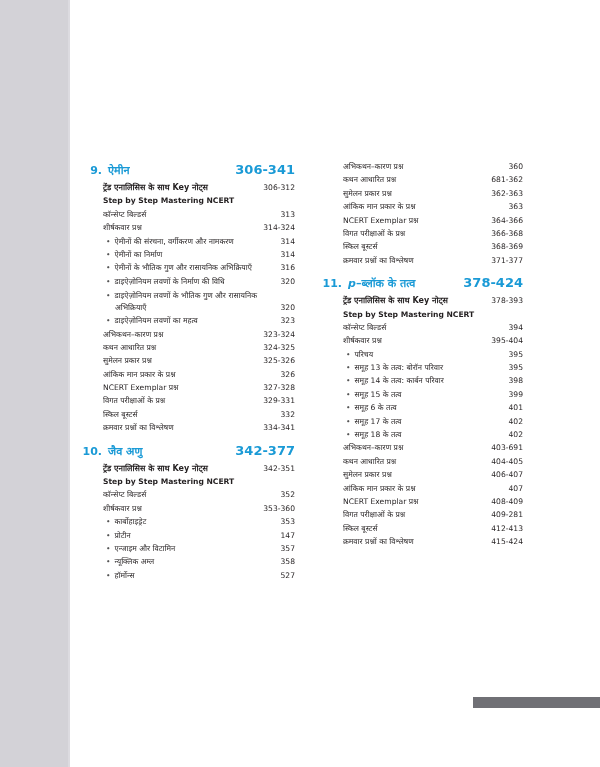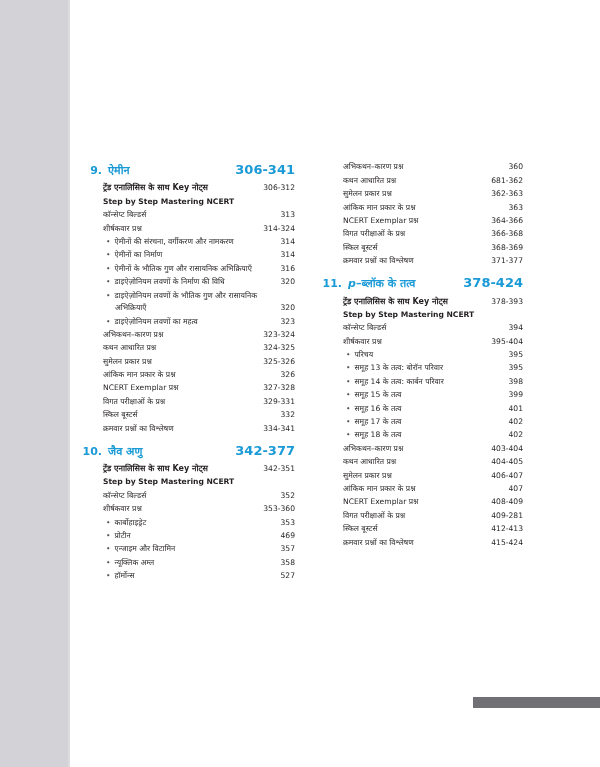--- a/index.html
+++ b/index.html
@@ -28,21 +28,21 @@
       color: #1a9ad6; font-weight: bold; font-size: 11px;
     }
     .chapter .ch-left { display: flex; align-items: baseline; }
     .chapter .ch-num { width: 20px; text-align: right; margin-right: 6px; }
     .chapter .ch-range { font-size: 13px; }
     .chapter .ch-title .italic { font-style: italic; }
 
     .entries { padding-left: 21px; }
     .col-right .entries-cont { padding-left: 21px; }
     .row {
-      display: flex; justify-content: space-between; align-items: flex-end;
+      display: flex; justify-content: space-between; align-items: flex-start;
       height: 13.4px; font-size: 7.6px; line-height: 13px;
     }
     .row .lbl { white-space: nowrap; }
     .row .pg { text-align: right; font-size: 7.6px; }
     .row.keynotes .lbl { font-weight: bold; font-size: 8px; }
     .row.subhead .lbl { font-weight: bold; font-size: 7.6px; }
     .row.bold .lbl, .row.bold .pg { font-weight: normal; }
     .row.bullet .lbl { padding-left: 3px; }
     .row.bullet .lbl::before { content: "\2022"; margin-right: 4px; color: #555; }
     .row.twoline { height: 26px; align-items: flex-end; }
@@ -164,21 +164,21 @@
     <div class="row">
         <span class="lbl">शीर्षकवार प्रश्न</span>
         <span class="pg">353-360</span>
       </div>
     <div class="row bullet">
         <span class="lbl">कार्बोहाइड्रेट</span>
         <span class="pg">353</span>
       </div>
     <div class="row bullet">
         <span class="lbl">प्रोटीन</span>
-        <span class="pg">469</span>
+        <span class="pg">147</span>
       </div>
     <div class="row bullet">
         <span class="lbl">एन्जाइम और विटामिन</span>
         <span class="pg">357</span>
       </div>
     <div class="row bullet">
         <span class="lbl">न्यूक्लिक अम्ल</span>
         <span class="pg">358</span>
       </div>
     <div class="row bullet">
@@ -260,34 +260,34 @@
       </div>
     <div class="row bullet">
         <span class="lbl">समूह 14 के तत्व: कार्बन परिवार</span>
         <span class="pg">398</span>
       </div>
     <div class="row bullet">
         <span class="lbl">समूह 15 के तत्व</span>
         <span class="pg">399</span>
       </div>
     <div class="row bullet">
-        <span class="lbl">समूह 16 के तत्व</span>
+        <span class="lbl">समूह 6 के तत्व</span>
         <span class="pg">401</span>
       </div>
     <div class="row bullet">
         <span class="lbl">समूह 17 के तत्व</span>
         <span class="pg">402</span>
       </div>
     <div class="row bullet">
         <span class="lbl">समूह 18 के तत्व</span>
         <span class="pg">402</span>
       </div>
     <div class="row">
         <span class="lbl">अभिकथन–कारण प्रश्न</span>
-        <span class="pg">403-404</span>
+        <span class="pg">403-691</span>
       </div>
     <div class="row">
         <span class="lbl">कथन आधारित प्रश्न</span>
         <span class="pg">404-405</span>
       </div>
     <div class="row">
         <span class="lbl">सुमेलन प्रकार प्रश्न</span>
         <span class="pg">406-407</span>
       </div>
     <div class="row">

